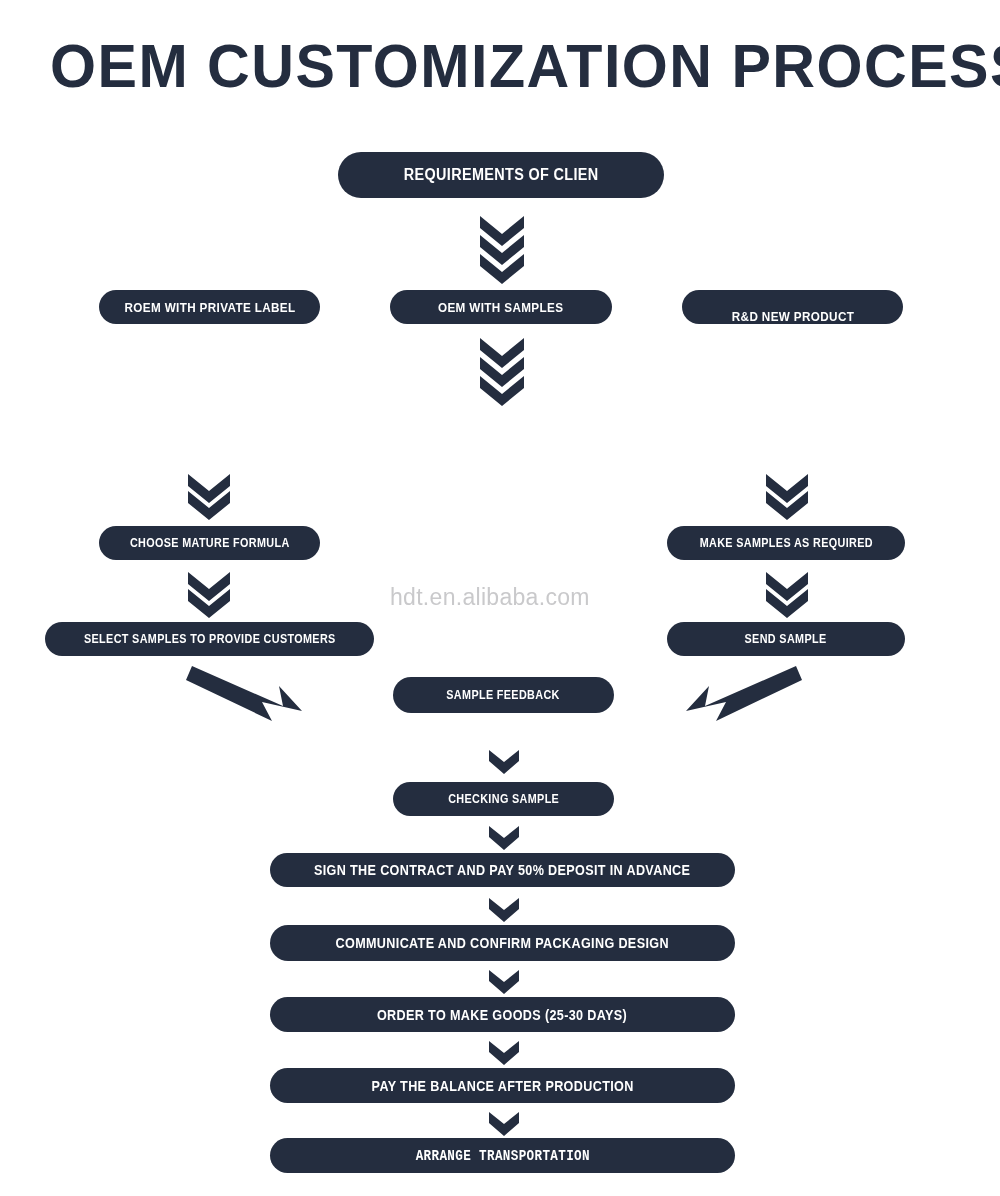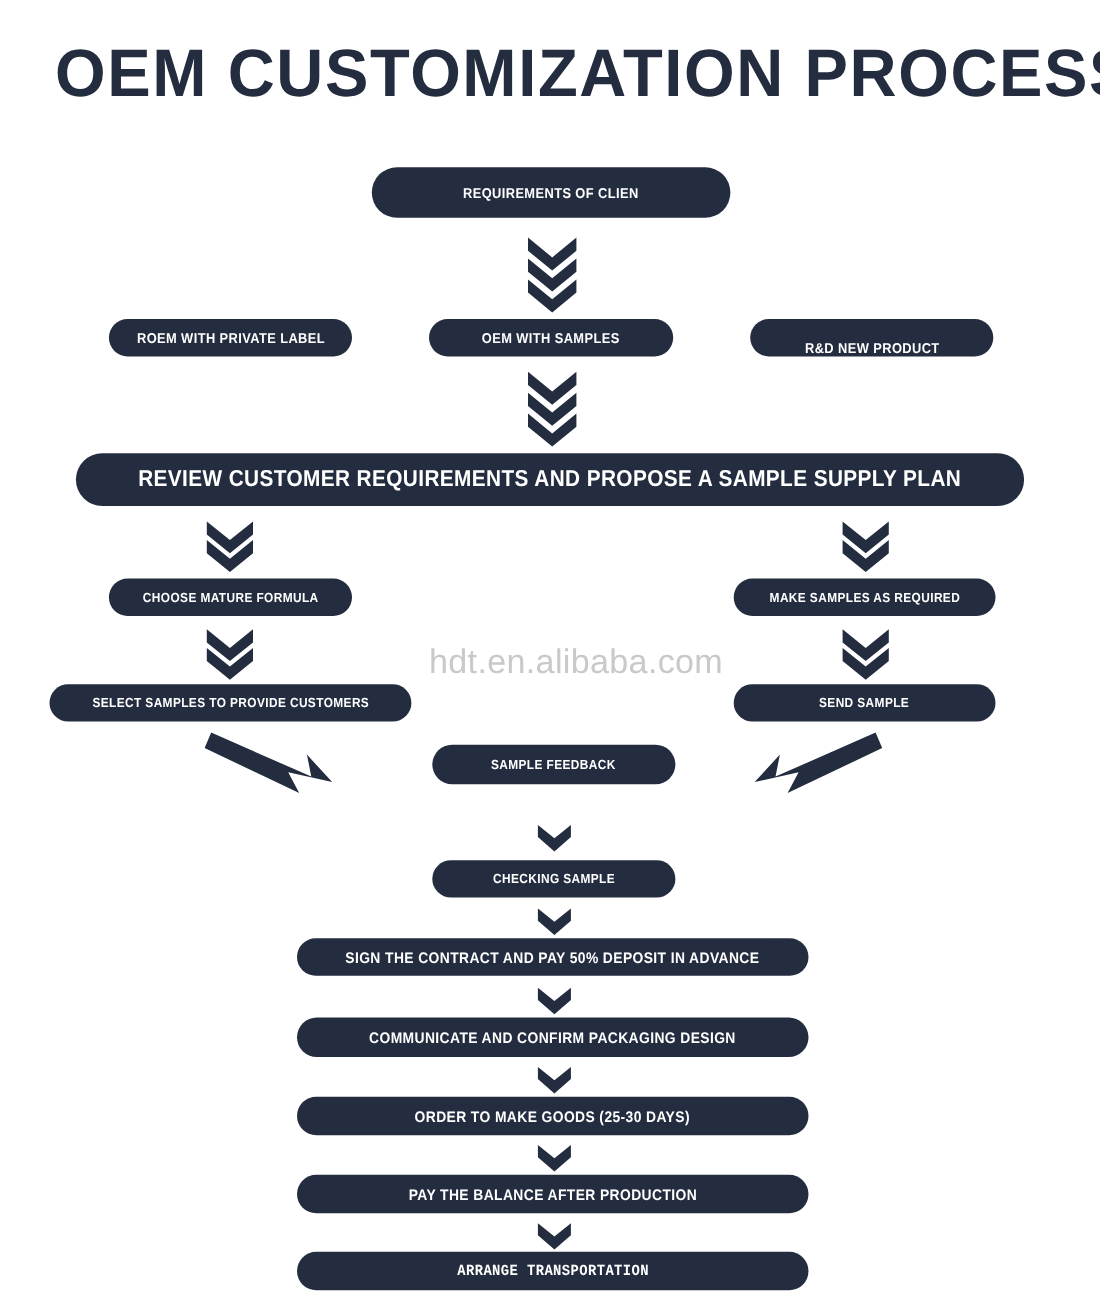--- a/index.html
+++ b/index.html
@@ -40,40 +40,40 @@
     font-weight:bold;
     letter-spacing:0.4px;
     box-sizing:border-box;
     padding:0 14px;
     white-space:nowrap;
     overflow:hidden;
   }
   .pill span{display:block;transform:scaleX(0.9);}
 
   
-  .p-head{font-size:13px;}
+  .p-head{font-size:16px;}
   .p-wide{font-size:21px;}
   .p-sm{font-size:13px;}
   .p-md{font-size:12px;}
   .p-bot{font-size:14px;text-align:right;}
 
   
   .chev{position:absolute;}
   .chev svg{display:block;}
 
   
   .diag{position:absolute;}
   .diag svg{display:block;}
 
   
   .watermark{
     position:absolute;
     left:390px; top:584px;
     color:#c9c9cb;
-    font-size:31px;
+    font-size:23px;
     letter-spacing:0.3px;
     font-weight:normal;
     white-space:nowrap;
   }
 </style>
 </head>
 <body>
 
 <div class="canvas">
 
@@ -102,23 +102,20 @@
   </div>
 
   <div class="chev" style="left:476px; top:336px;">
     <svg width="52" height="72" viewBox="0 0 52 72" aria-hidden="true">
       <path fill="#242d3f" d="M4 2 L26 20 L48 2 L48 14 L26 32 L4 14 Z"></path>
       <path fill="#242d3f" d="M4 21 L26 39 L48 21 L48 33 L26 51 L4 33 Z"></path>
       <path fill="#242d3f" d="M4 40 L26 58 L48 40 L48 52 L26 70 L4 52 Z"></path>
     </svg>
   </div>
 
-  <div class="pill p-wide" style="left:69px; top:412px; width:862px; height:48px;">
-    <span>REVIEW CUSTOMER REQUIREMENTS AND PROPOSE A SAMPLE SUPPLY PLAN</span>
-  </div>
 
   <div class="chev" style="left:185px; top:472px;">
     <svg width="48" height="50" viewBox="0 0 48 50" aria-hidden="true">
       <path fill="#242d3f" d="M3 2 L24 19 L45 2 L45 14 L24 31 L3 14 Z"></path>
       <path fill="#242d3f" d="M3 19 L24 36 L45 19 L45 31 L24 48 L3 31 Z"></path>
     </svg>
   </div>
   <div class="chev" style="left:763px; top:472px;">
     <svg width="48" height="50" viewBox="0 0 48 50" aria-hidden="true">
       <path fill="#242d3f" d="M3 2 L24 19 L45 2 L45 14 L24 31 L3 14 Z"></path>

